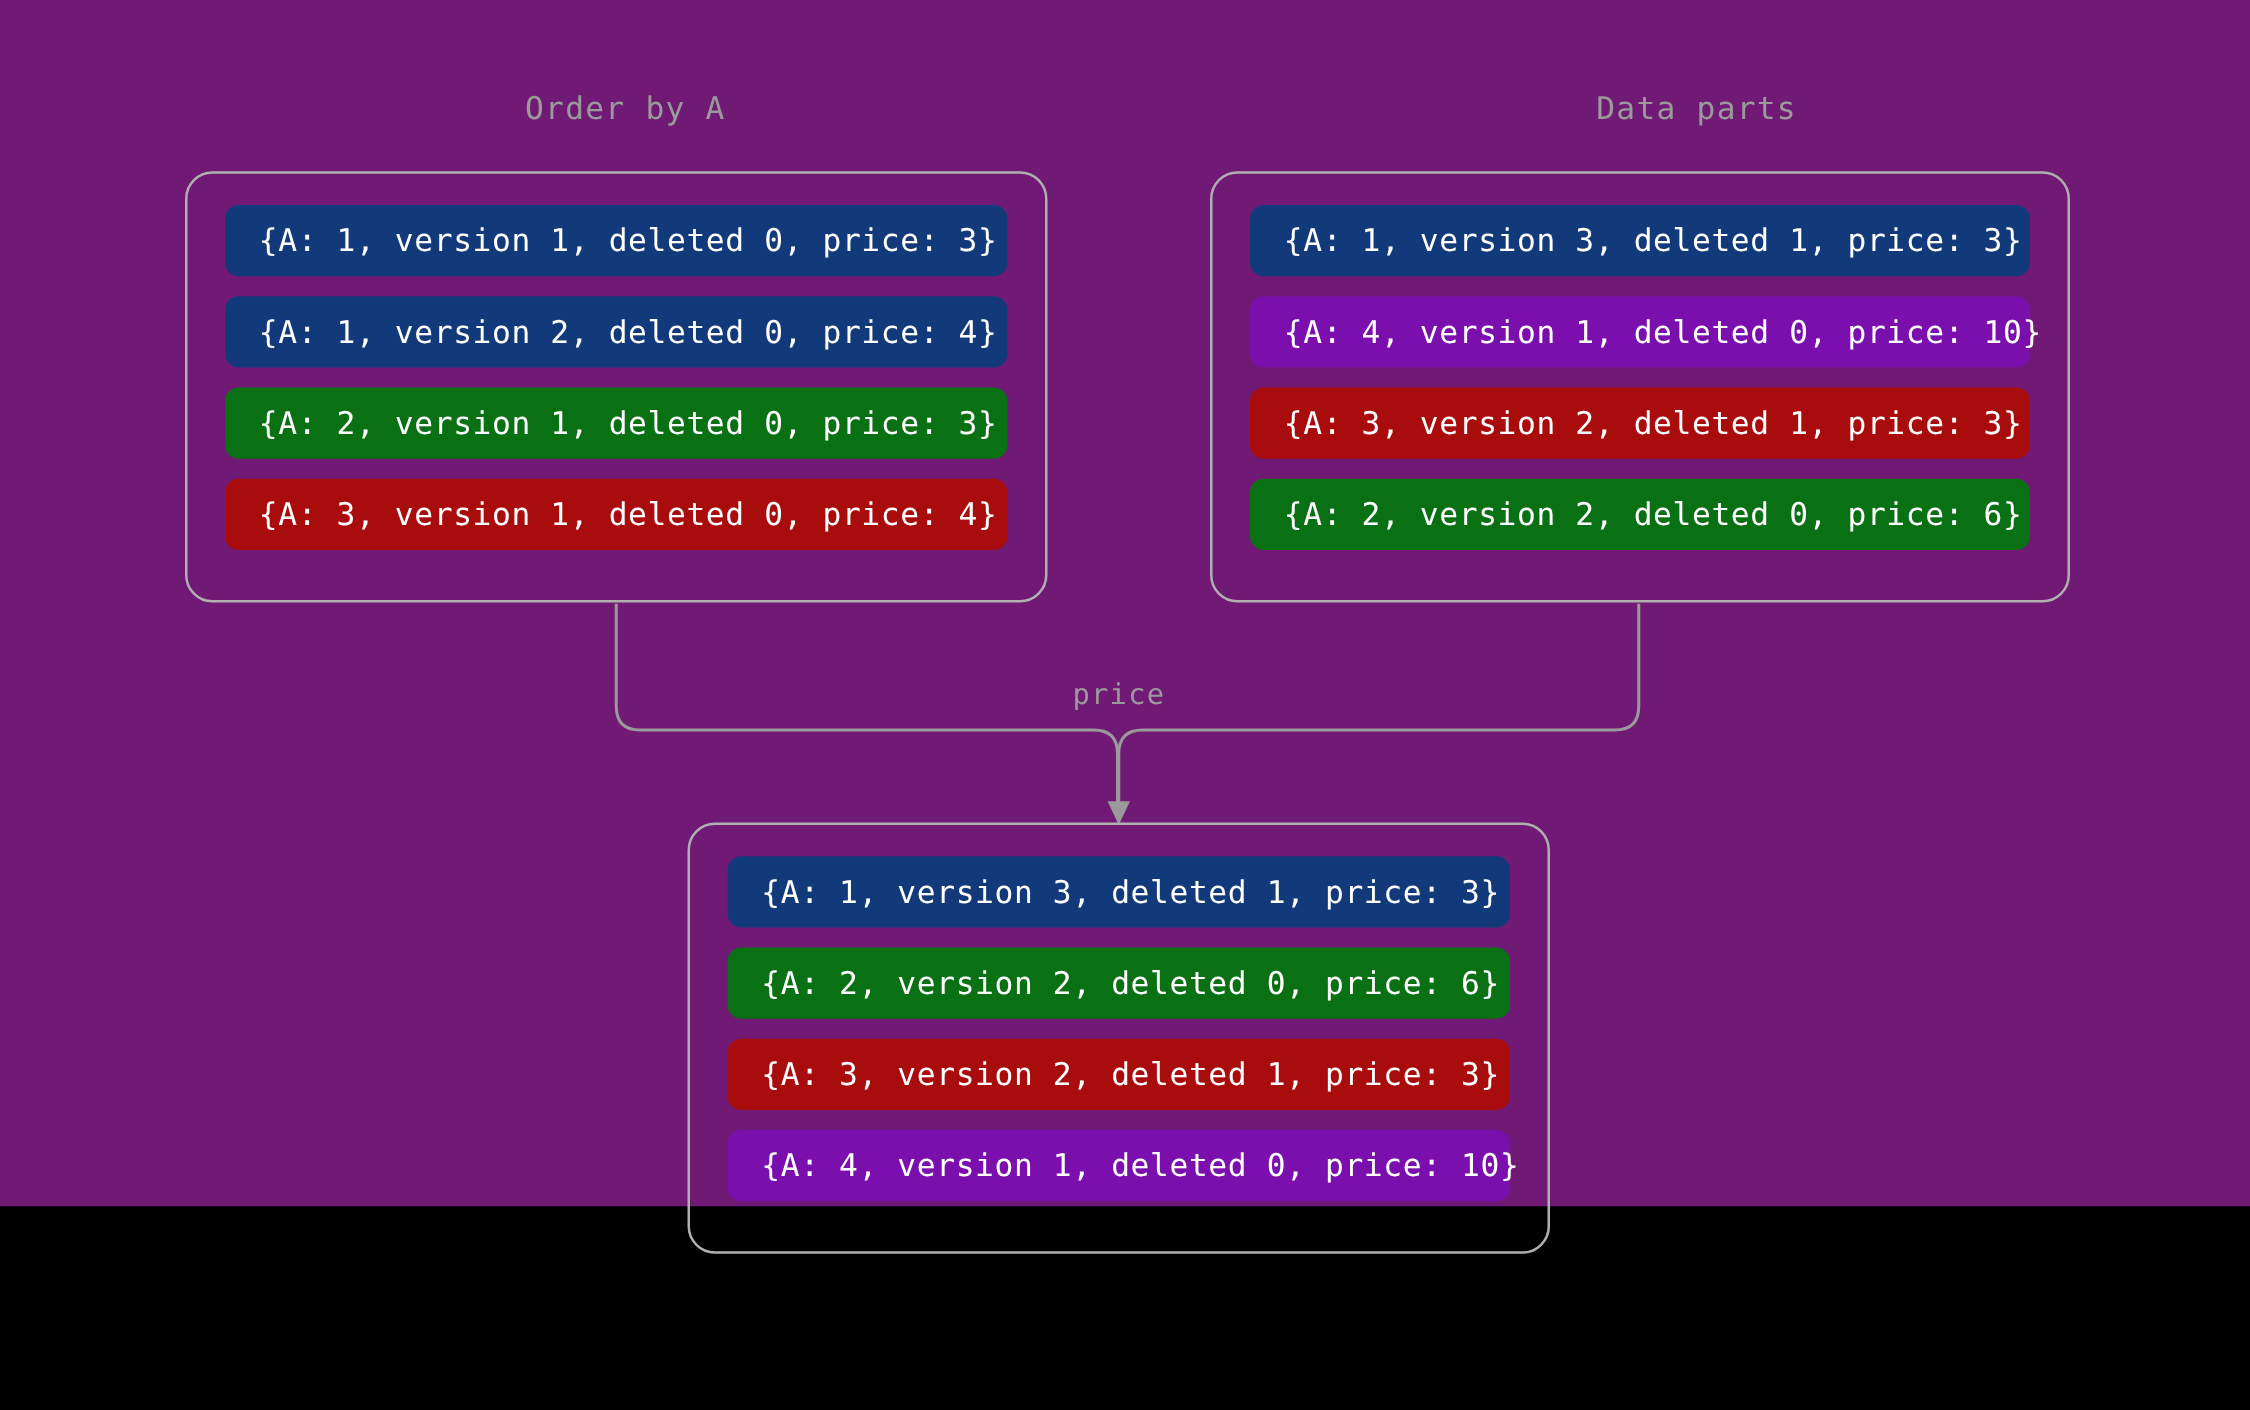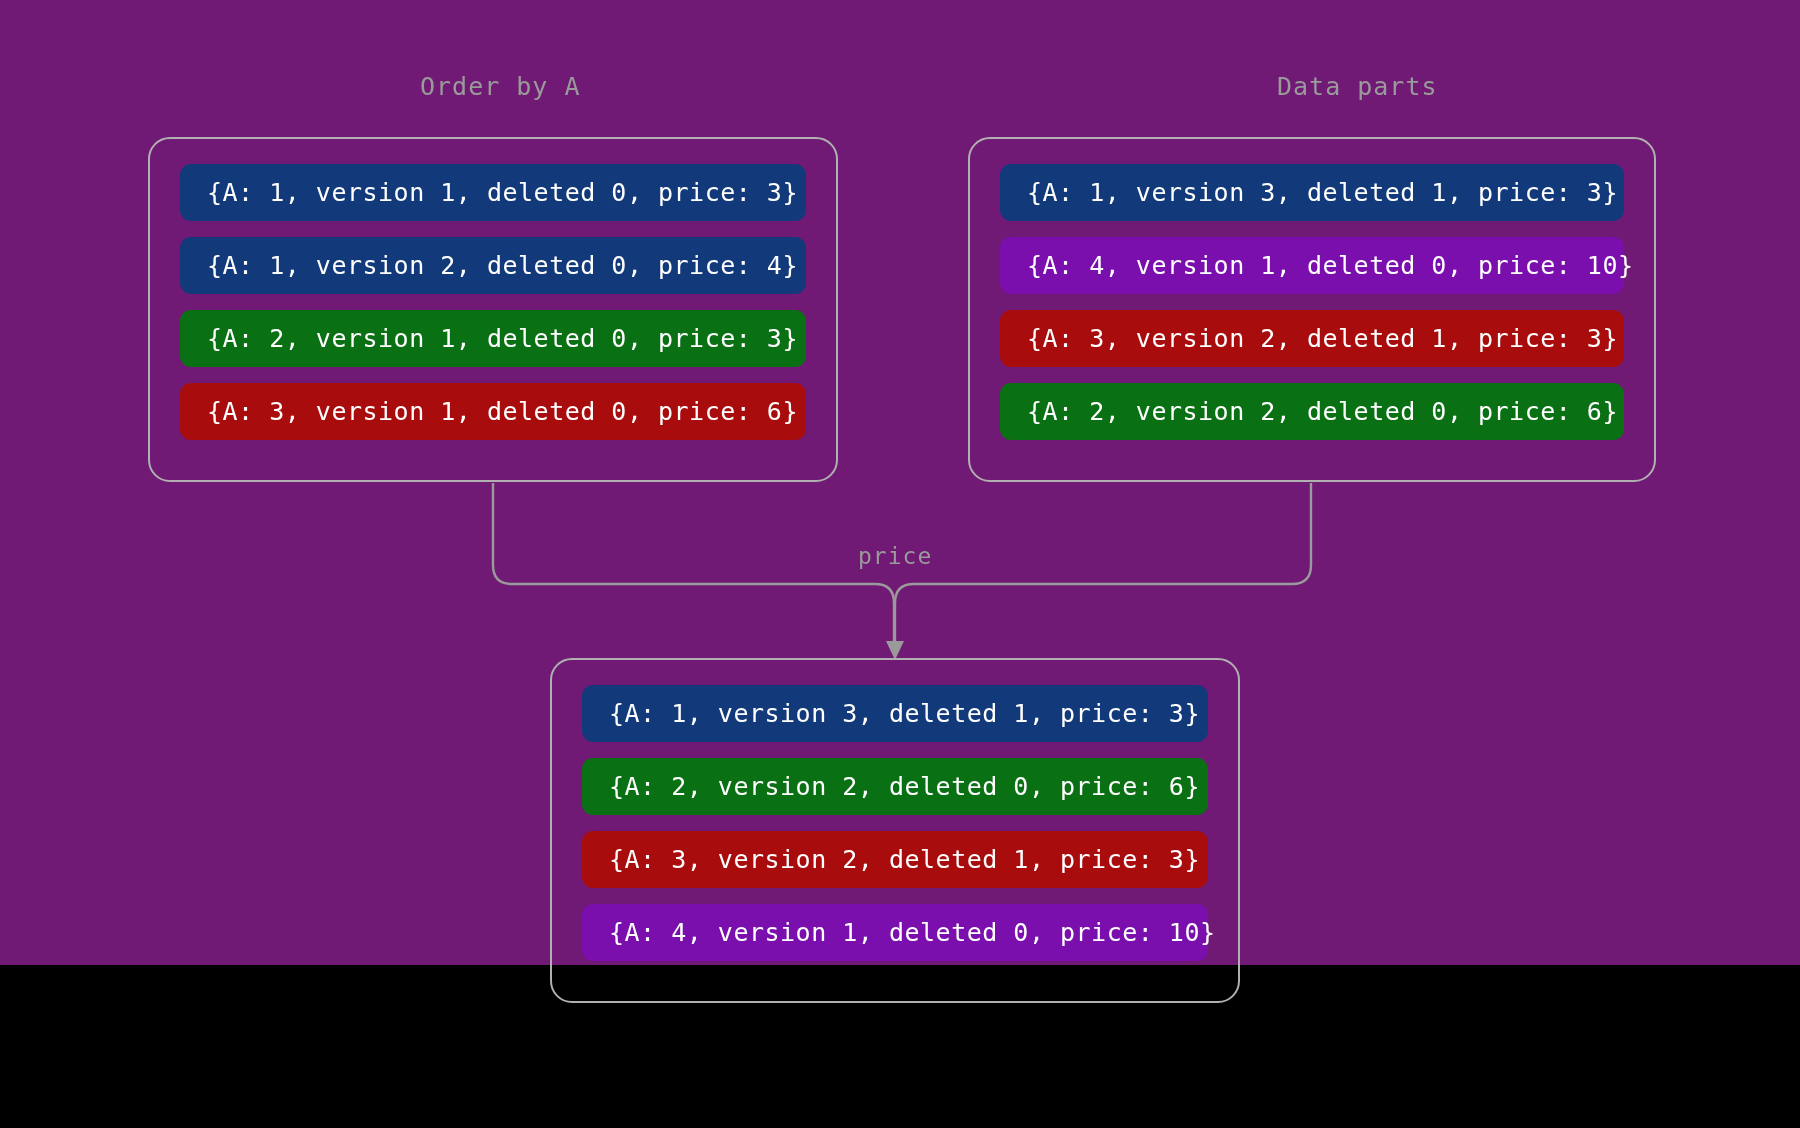--- a/index.html
+++ b/index.html
@@ -104,21 +104,21 @@
 
   <div class="group-title" id="title-order-by-a">Order by A</div>
 
   <div class="group-title" id="title-data-parts">Data parts</div>
 
   <div class="box" id="box-order-by-a">
     <div class="pill-list">
       <div class="pill blue">{A: 1, version 1, deleted 0, price: 3}</div>
       <div class="pill blue">{A: 1, version 2, deleted 0, price: 4}</div>
       <div class="pill green">{A: 2, version 1, deleted 0, price: 3}</div>
-      <div class="pill red">{A: 3, version 1, deleted 0, price: 6}</div>
+      <div class="pill red">{A: 3, version 1, deleted 0, price: 4}</div>
     </div>
   </div>
 
   <div class="box" id="box-data-parts">
     <div class="pill-list">
       <div class="pill blue">{A: 1, version 3, deleted 1, price: 3}</div>
       <div class="pill purple">{A: 4, version 1, deleted 0, price: 10}</div>
       <div class="pill red">{A: 3, version 2, deleted 1, price: 3}</div>
       <div class="pill green">{A: 2, version 2, deleted 0, price: 6}</div>
     </div>

